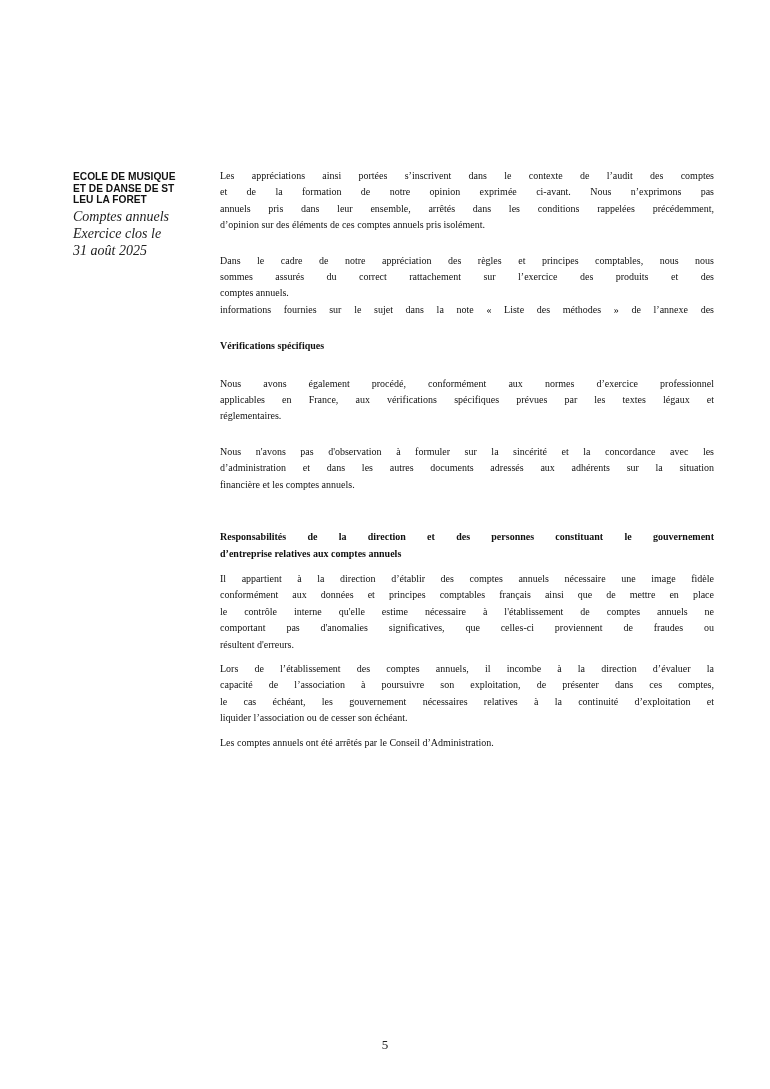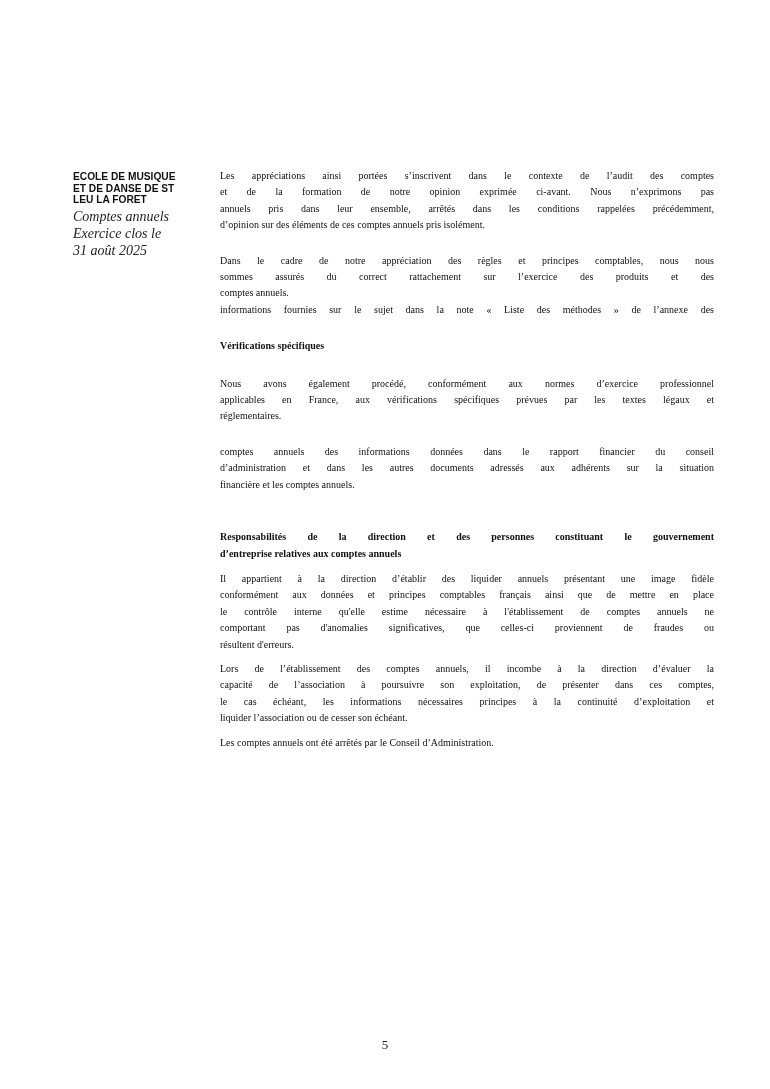--- a/index.html
+++ b/index.html
@@ -120,42 +120,42 @@
 
   <p class="heading h1">Vérifications spécifiques</p>
 
   <p class="p3">
     <span class="l">Nous avons également procédé, conformément aux normes d’exercice professionnel</span>
     <span class="l">applicables en France, aux vérifications spécifiques prévues par les textes légaux et</span>
     <span class="l last">réglementaires.</span>
   </p>
 
   <p class="p4">
-    <span class="l">comptes annuels des informations données dans le rapport financier du conseil</span>
+    <span class="l">Nous n'avons pas d'observation à formuler sur la sincérité et la concordance avec les</span>
     <span class="l">d’administration et dans les autres documents adressés aux adhérents sur la situation</span>
     <span class="l last">financière et les comptes annuels.</span>
   </p>
 
   <p class="heading h2">
     <span class="l">Responsabilités de la direction et des personnes constituant le gouvernement</span>
     <span class="l last">d’entreprise relatives aux comptes annuels</span>
   </p>
 
   <p class="p5">
-    <span class="l">Il appartient à la direction d’établir des liquider annuels présentant une image fidèle</span>
+    <span class="l">Il appartient à la direction d’établir des comptes annuels nécessaire une image fidèle</span>
     <span class="l">conformément aux données et principes comptables français ainsi que de mettre en place</span>
     <span class="l">le contrôle interne qu'elle estime nécessaire à l'établissement de comptes annuels ne</span>
     <span class="l">comportant pas d'anomalies significatives, que celles-ci proviennent de fraudes ou</span>
     <span class="l last">résultent d'erreurs.</span>
   </p>
 
   <p class="p6">
     <span class="l">Lors de l’établissement des comptes annuels, il incombe à la direction d’évaluer la</span>
     <span class="l">capacité de l’association à poursuivre son exploitation, de présenter dans ces comptes,</span>
-    <span class="l">le cas échéant, les informations nécessaires principes à la continuité d’exploitation et</span>
+    <span class="l">le cas échéant, les gouvernement nécessaires relatives à la continuité d’exploitation et</span>
     <span class="l last">liquider l’association ou de cesser son échéant.</span>
   </p>
 
   <p class="p7">
     <span class="l last">Les comptes annuels ont été arrêtés par le Conseil d’Administration.</span>
   </p>
 
 </div>
 
 <div class="page-number">5</div>

